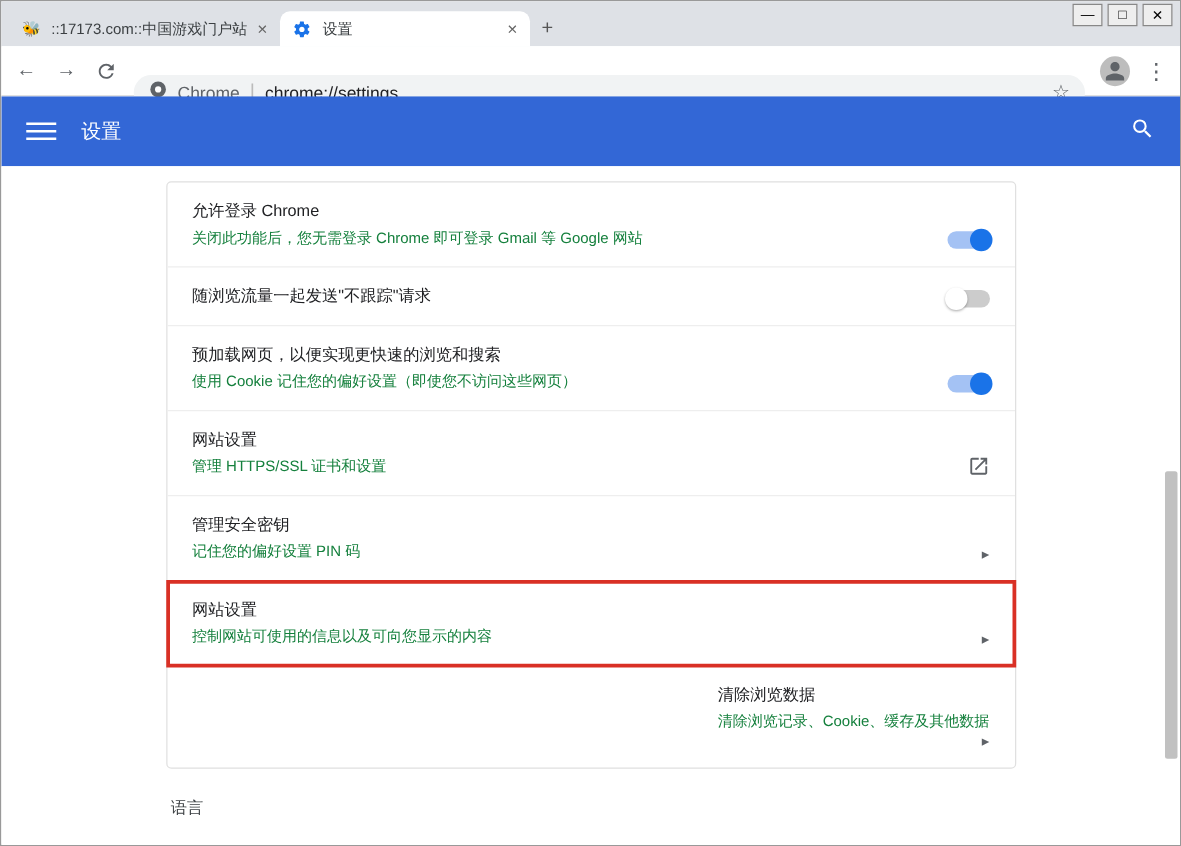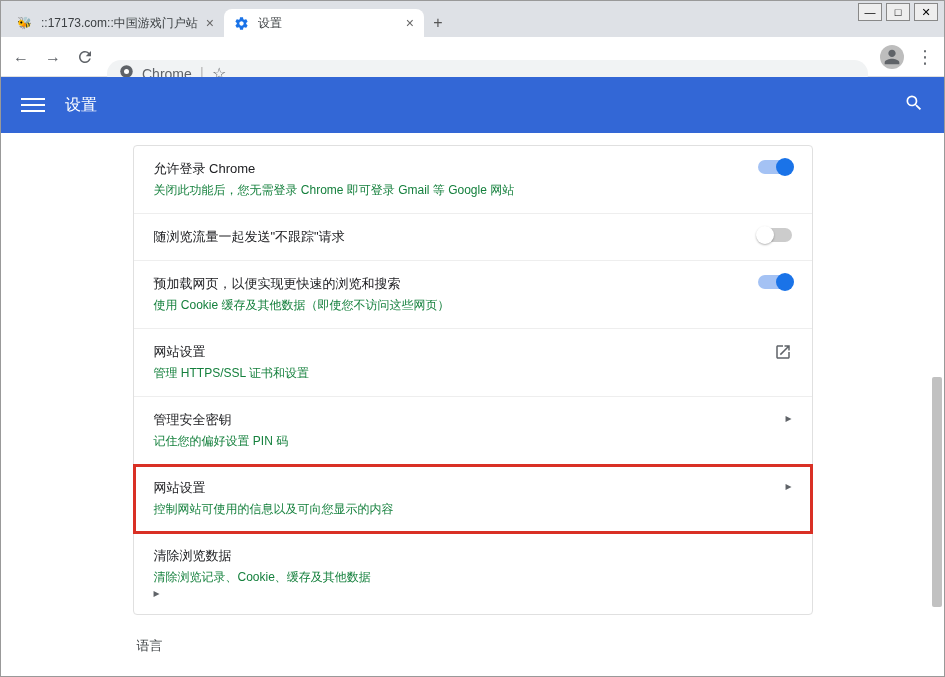--- a/index.html
+++ b/index.html
@@ -37,21 +37,21 @@
 .settings-header { height: 56px; background: #3367d6; display: flex; align-items: center; padding: 0 20px; color: #fff; }
 .hamburger { width: 24px; height: 24px; display: flex; flex-direction: column; justify-content: center; gap: 4px; cursor: pointer; margin-right: 20px; }
 .hamburger span { height: 2px; background: #fff; }
 .settings-title { font-size: 16px; flex: 1; }
 .search-icon { cursor: pointer; }
 
 
 .settings-body { padding: 0 0 20px 0; display: flex; justify-content: center; background: #fff; }
 .settings-panel { width: 680px; }
 .settings-card { border: 1px solid #e0e0e0; border-radius: 4px; margin-top: 12px; }
-.row { padding: 14px 20px; display: flex; align-items: flex-start; border-bottom: 1px solid #eee; }
+.row { padding: 14px 20px; display: flex; align-items: flex-end; border-bottom: 1px solid #eee; }
 .row:last-child { border-bottom: none; flex-direction: column; }
 .row-text { flex: 1; }
 .row-title { font-size: 13px; color: #202124; }
 .row-sub { font-size: 12px; color: #15803d; margin-top: 4px; }
 .row-action { display: flex; align-items: center; }
 
 .highlighted { outline: 3px solid #d93025; outline-offset: -2px; }
 
 
 .toggle { width: 34px; height: 14px; border-radius: 8px; position: relative; }
@@ -103,20 +103,21 @@
   </div>
   <div class="omnibox">
     <span>
       <svg width="15" height="15" viewBox="0 0 24 24">
           <circle cx="12" cy="12" r="10" fill="#5f6368"></circle>
           <circle cx="12" cy="12" r="4" fill="#fff"></circle>
         </svg>
     </span>
     <span class="protocol">Chrome</span>
     <span class="divider">|</span>
+    <span class="url">chrome://settings</span>
     <span class="star">☆</span>
   </div>
   <div class="avatar">
     <svg width="22" height="22" viewBox="0 0 24 24">
         <path fill="#5f6368" d="M12 12c2.21 0 4-1.79 4-4s-1.79-4-4-4-4 1.79-4 4 1.79 4 4 4zm0 2c-2.67 0-8 1.34-8 4v2h16v-2c0-2.66-5.33-4-8-4z"></path>
       </svg>
   </div>
   <div class="menu-dots">⋮</div>
 </div>
 
@@ -159,21 +160,21 @@
               <div class="toggle off">
                 <div class="knob"></div>
               </div>
             </div>
         </div>
 
 
         <div class="row">
           <div class="row-text">
             <div class="row-title">预加载网页，以便实现更快速的浏览和搜索</div>
-            <div class="row-sub">使用 Cookie 缓存及其他数据（即使您不访问这些网页）</div>
+            <div class="row-sub">使用 Cookie 记住您的偏好设置（即使您不访问这些网页）</div>
           </div>
           <div class="row-action">
               <div class="toggle on">
                 <div class="knob"></div>
               </div>
             </div>
         </div>
 
         <div class="row">
           <div class="row-text">

